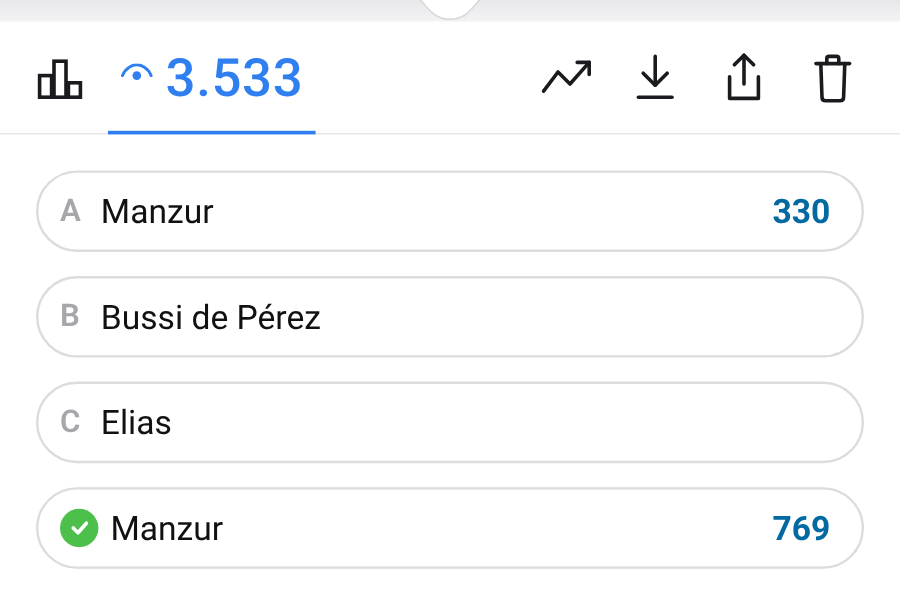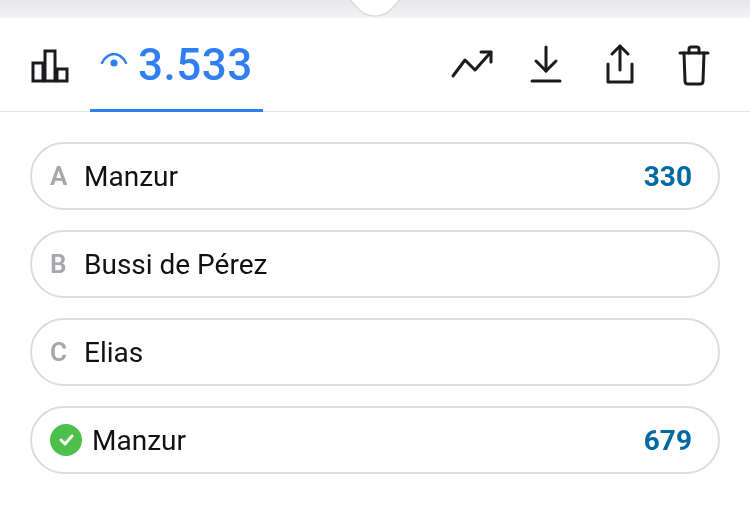--- a/index.html
+++ b/index.html
@@ -201,15 +201,15 @@
       <span class="opt-key">C</span>
       <span class="opt-label">Elias</span>
     </div>
     <div class="option">
       <span class="opt-check">
         <svg width="18" height="18" viewBox="0 0 18 18" fill="none">
           <polyline points="4,9 8,13 15,5" stroke="#fff" stroke-width="3" stroke-linecap="round" stroke-linejoin="round"></polyline>
         </svg>
       </span>
       <span class="opt-label">Manzur</span>
-      <span class="opt-value">679</span>
+      <span class="opt-value">769</span>
     </div>
   </div>
 
 </body></html>

